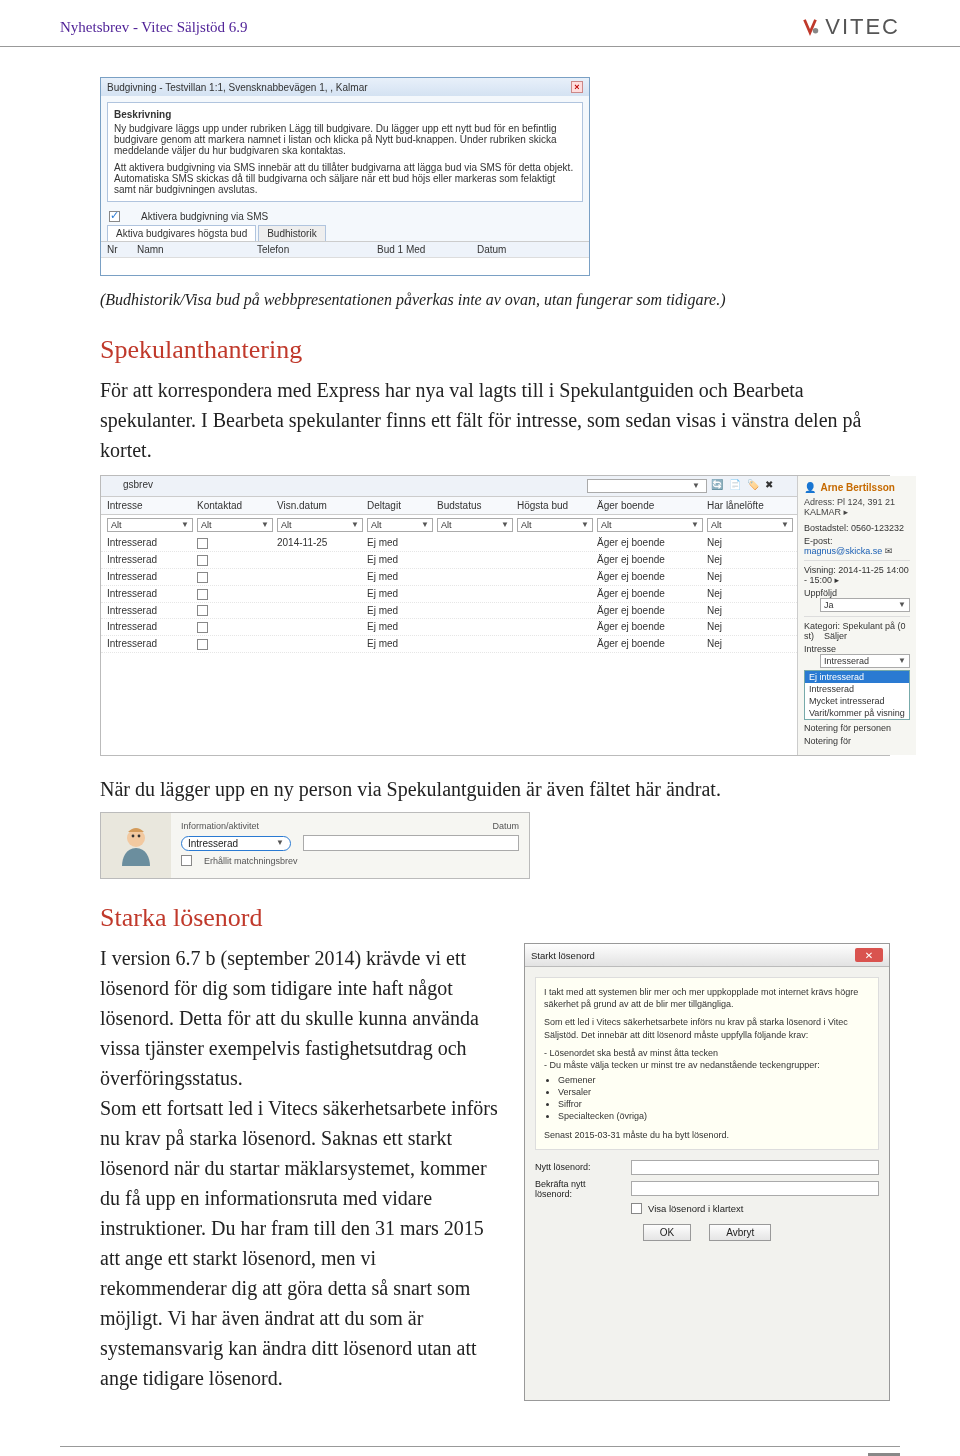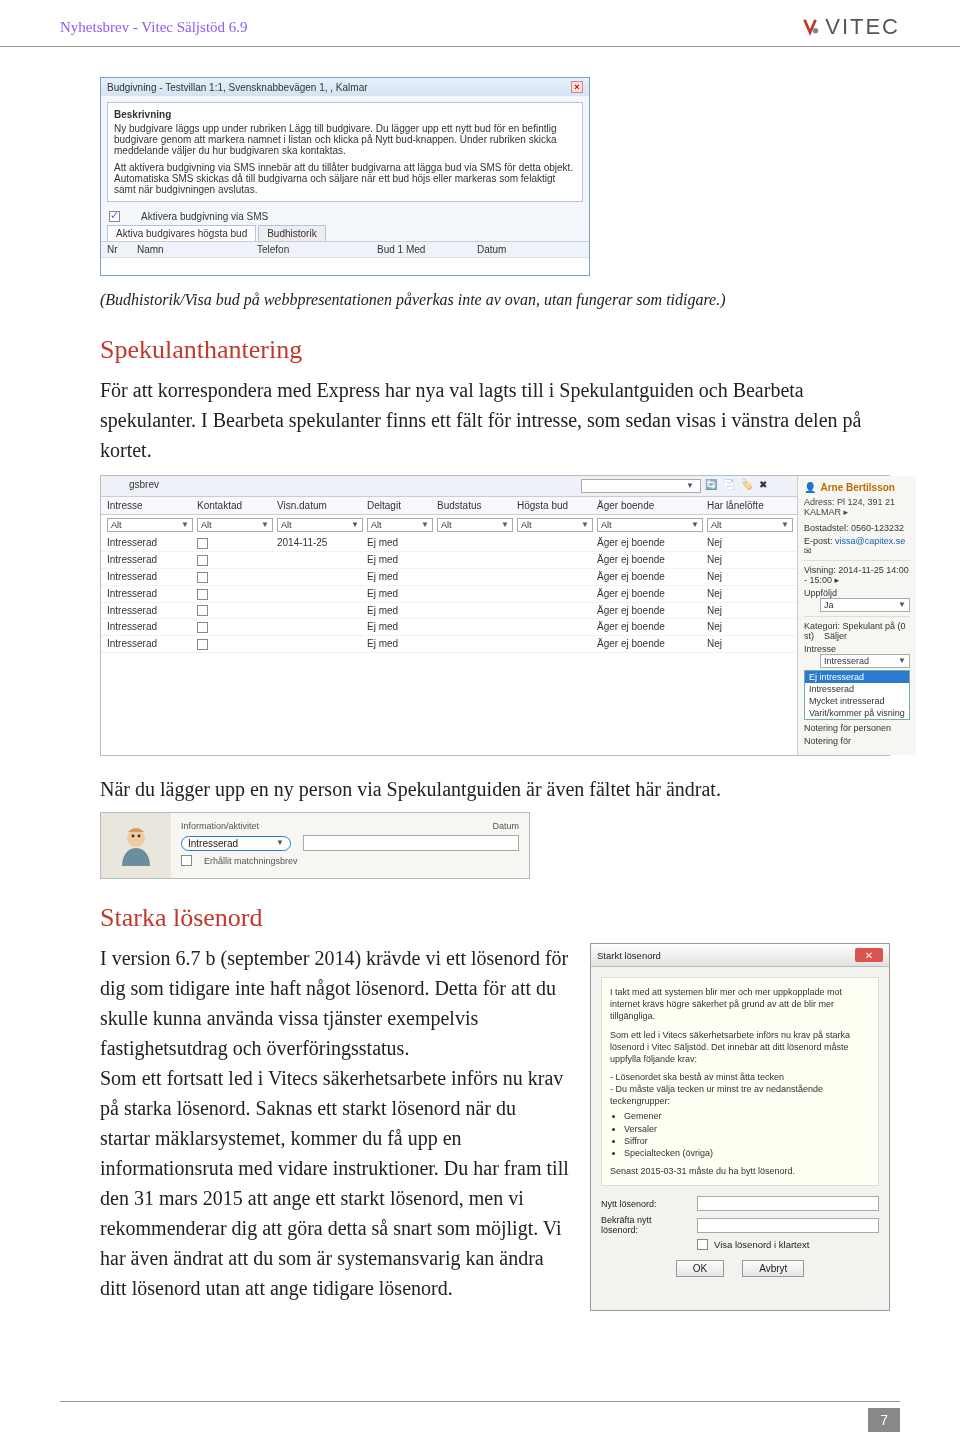--- a/index.html
+++ b/index.html
@@ -11,21 +11,21 @@
     position: relative;
     color: #222;
   }
   .page-header {
     display: flex;
     justify-content: space-between;
     align-items: center;
     padding: 14px 60px 6px 60px;
     border-bottom: 1px solid #999;
   }
-  .page-header .title { font-size: 15px; color: #8b5cf6; }
+  .page-header .title { font-size: 15px; color: #4c1d95; }
   .logo { display: flex; align-items: center; gap: 4px; font-size: 22px; letter-spacing: 2px; font-family: Arial, sans-serif; font-weight: 300; color: #555; }
   .logo svg { width: 22px; height: 22px; }
   .content { padding: 30px 70px 100px 100px; }
   .ui-box {
     border: 1px solid #7aa0c4;
     background: #f4f8fc;
     font-family: Tahoma, Arial, sans-serif;
     font-size: 10px;
     color: #333;
     width: 490px;
@@ -40,21 +40,21 @@
   .ui-tab { background:#fff; border:1px solid #b0c4de; border-bottom:none; padding:2px 8px; font-size:10px; }
   .ui-tab.inactive { background:#eee; }
   .ui-grid-head { display:grid; grid-template-columns: 30px 120px 120px 100px 80px; background:#eef3fa; font-size:10px; padding:2px 6px; border-top:1px solid #ccc; }
 
   .note-italic { font-style: italic; font-size: 16px; margin: 12px 0 24px 0; line-height:1.45; color:#222; }
   h2.section { color:#c0392b; font-family: Georgia, serif; font-weight: normal; font-size: 26px; margin: 18px 0 10px 0; }
   p.body { font-size: 20px; line-height: 1.5; margin-bottom: 8px; }
 
   .spek-shot { font-family: Tahoma, Arial, sans-serif; font-size:10px; color:#333; display:flex; border:1px solid #bbb; margin: 10px 0 18px 0; }
   .spek-left { flex: 1; background:#fff; }
-  .spek-left .bar { background:#eef2f8; padding:3px 24px; display:flex; justify-content:flex-end; gap:4px; border-bottom:1px solid #ccc;}
+  .spek-left .bar { background:#eef2f8; padding:3px 18px; display:flex; justify-content:flex-end; gap:4px; border-bottom:1px solid #ccc;}
   .spek-left .bar .sel { border:1px solid #aaa; background:#fff; padding:1px 6px; font-size:9px; min-width:120px; display:flex; justify-content:space-between;}
   .spek-left .thead, .spek-left .trow { display:grid; grid-template-columns: 90px 80px 90px 70px 80px 80px 110px 90px; font-size:10px; }
   .spek-left .thead { background:#f7f9fc; border-bottom:1px solid #ccc; padding:3px 0 3px 6px; }
   .spek-left .trow { padding:2px 0 2px 6px; border-bottom:1px dotted #e6e6e6; }
   .spek-left .filter-row { display:grid; grid-template-columns: 90px 80px 90px 70px 80px 80px 110px 90px; padding:3px 0 3px 6px; }
   .spek-left .filter-row .dd { border:1px solid #aaa; font-size:9px; padding:1px 3px; display:flex; justify-content:space-between; margin-right:4px; background:#fff;}
   .spek-right { width:200px; background:#f6f6f2; border-left:1px solid #ccc; padding:6px; }
   .spek-right .name { font-weight:bold; color:#c66a00; display:flex; align-items:center; gap:4px; margin-bottom:4px;}
   .spek-right .addr { font-size:9px; color:#444; margin-bottom:6px; }
   .spek-right .row { font-size:9px; margin:3px 0; }
@@ -65,21 +65,21 @@
 
   .info-shot { font-family: Tahoma, Arial, sans-serif; font-size:10px; width:430px; border:1px solid #bbb; background:#f6f6f2; margin:8px 0 24px 0; display:flex; }
   .info-shot .avatar { width:70px; background:#e9e7dd; display:flex; align-items:center; justify-content:center; }
   .info-shot .form { flex:1; padding:8px 10px; }
   .info-shot .frow { display:flex; gap:12px; align-items:center; margin-bottom:4px; }
   .info-shot .dd { border:1px solid #2a7ad2; padding:1px 6px; background:#fff; display:inline-flex; min-width:110px; justify-content:space-between; border-radius:8px;}
   .info-shot .ln { font-size:9px; color:#555;}
 
   .two-col { display:flex; gap:20px; }
   .two-col .left { flex:1; }
-  .pwd-dialog { width:300px; font-family: Tahoma, Arial, sans-serif; font-size:9.5px; border:1px solid #999; background:#f2f2ee; }
+  .pwd-dialog { width:366px; font-family: Tahoma, Arial, sans-serif; font-size:9.5px; border:1px solid #999; background:#f2f2ee; }
   .pwd-dialog .titlebar { background: linear-gradient(#fefefe,#e2e2e2); padding:4px 6px; display:flex; justify-content:space-between; align-items:center; border-bottom:1px solid #bbb;}
   .pwd-dialog .titlebar .x { background:#d9534f; color:#fff; width:28px; height:14px; display:flex; align-items:center; justify-content:center; font-size:10px; border-radius:2px;}
   .pwd-dialog .inner { padding:10px; }
   .pwd-dialog .panel { background:#fffff4; border:1px solid #ddd; padding:8px; font-size:9px; line-height:1.35; color:#333; margin-bottom:10px;}
   .pwd-dialog .panel ul { margin:3px 0 3px 14px; }
   .pwd-dialog .frow { display:flex; align-items:center; gap:6px; margin:4px 0; }
   .pwd-dialog .frow label { width:90px; font-size:9px; }
   .pwd-dialog input[type=text]{ border:1px solid #aaa; height:15px; flex:1; background:#fff; }
   .pwd-dialog .btns { display:flex; justify-content:center; gap:18px; margin-top:10px; }
   .pwd-dialog .btn { border:1px solid #999; background:linear-gradient(#fdfdfd,#e5e5e5); padding:2px 16px; font-size:10px; }
@@ -270,21 +270,21 @@
           <span>Nej</span>
         </div>
     </div>
     <div class="spek-right">
       <div class="name">
           <span>👤</span>
           <span>Arne Bertilsson</span>
         </div>
       <div class="addr">Adress: Pl 124, 391 21  KALMAR  ▸</div>
       <div class="row">Bostadstel: 0560-123232</div>
-      <div class="row"><span>E-post:</span> <span style="color:#1a5fb4">vissa@capitex.se</span> ✉</div>
+      <div class="row"><span>E-post:</span> <span style="color:#1a5fb4">magnus@skicka.se</span> ✉</div>
       <hr style="margin:4px 0; border:none; border-top:1px solid #ddd;">
       <div class="row">Visning: 2014-11-25 14:00 - 15:00  ▸</div>
       <div class="row"><span>Uppföljd</span> &nbsp; <span class="dd">
             <span>Ja</span>
             <span class="caret">▼</span>
           </span></div>
       <hr style="margin:4px 0; border:none; border-top:1px solid #ddd;">
       <div class="row"><span>Kategori: Spekulant på (0 st)</span> &nbsp;&nbsp; <span>Säljer</span></div>
       <div class="row"><span>Intresse</span> &nbsp; <span class="dd">
             <span>Intresserad</span>

